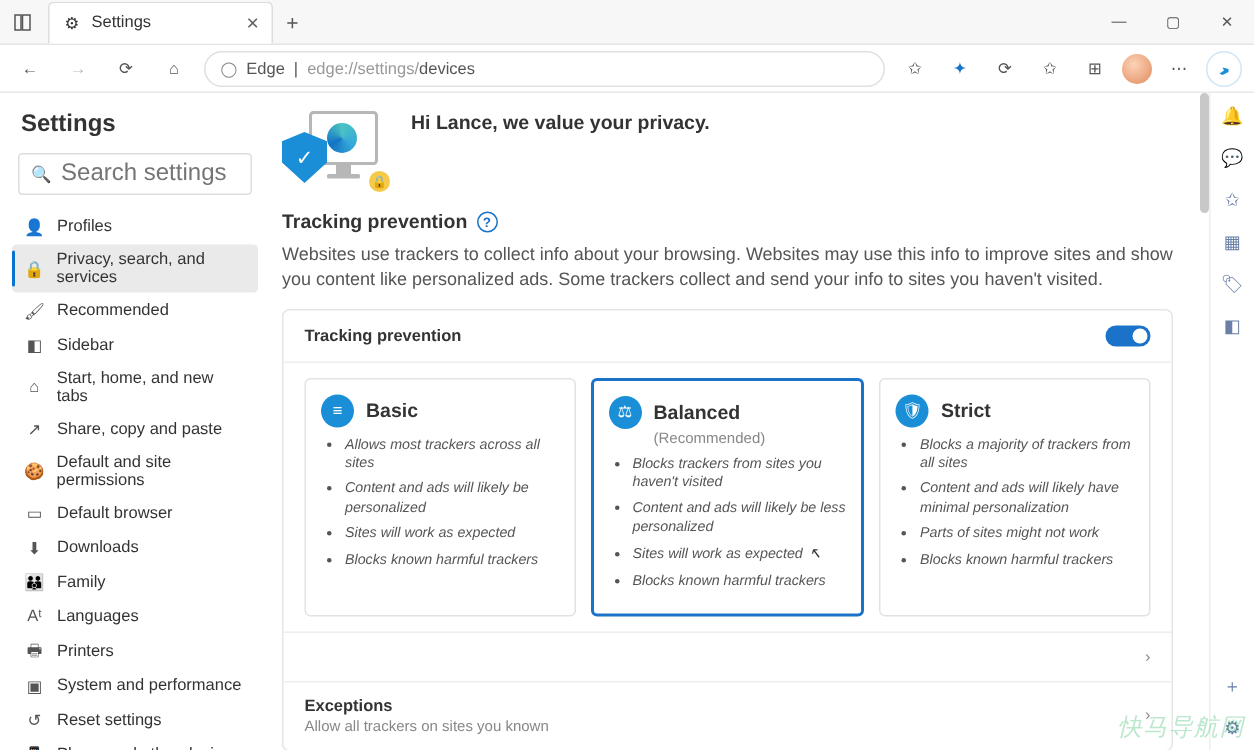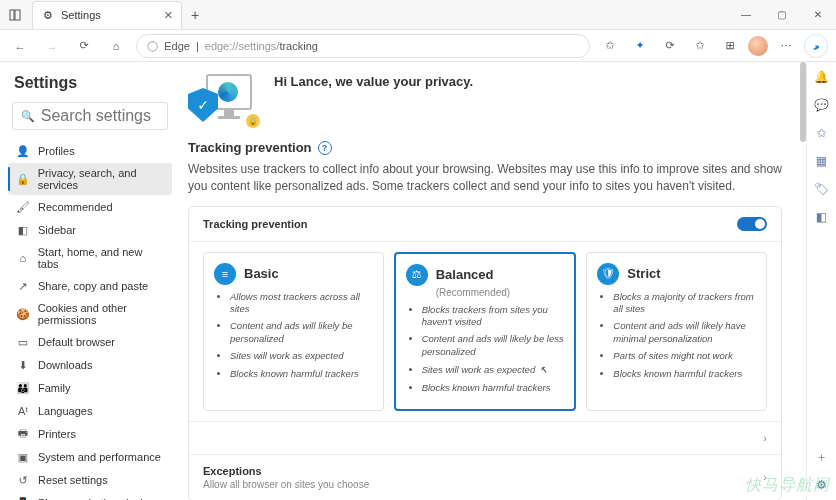--- a/index.html
+++ b/index.html
@@ -109,21 +109,21 @@
 
 <div class="toolbar">
   <div class="navbtn">←</div>
   <div class="navbtn" style="opacity:.4">→</div>
   <div class="navbtn">⟳</div>
   <div class="navbtn">⌂</div>
   <div class="addrbar">
     <span class="aicn">◯</span>
     <span class="atxt">Edge</span>
     <span class="atxt muted">|</span>
-    <span class="atxt"><span class="muted">edge://settings/</span><span>tracking</span></span>
+    <span class="atxt"><span class="muted">edge://settings/</span><span>devices</span></span>
   </div>
   <div class="right-icons">
     <div class="ricon">✩</div>
     <div class="ricon" style="color:#1a73c8">✦</div>
     <div class="ricon">⟳</div>
     <div class="ricon">✩</div>
     <div class="ricon">⊞</div>
     <div class="avatar"></div>
     <div class="ricon">⋯</div>
     <div class="bing">
@@ -162,21 +162,21 @@
         <li class="navitem">
           <span class="nicon">⌂</span>
           <span>Start, home, and new tabs</span>
         </li>
         <li class="navitem">
           <span class="nicon">↗</span>
           <span>Share, copy and paste</span>
         </li>
         <li class="navitem">
           <span class="nicon">🍪</span>
-          <span>Cookies and other permissions</span>
+          <span>Default and site permissions</span>
         </li>
         <li class="navitem">
           <span class="nicon">▭</span>
           <span>Default browser</span>
         </li>
         <li class="navitem">
           <span class="nicon">⬇</span>
           <span>Downloads</span>
         </li>
         <li class="navitem">
@@ -272,21 +272,21 @@
           </div>
         </div>
       <div class="prow flex">
         <div>
         </div>
         <span class="chev">›</span>
       </div>
       <div class="prow flex">
         <div>
           <div class="ptitle">Exceptions</div>
-          <div class="psub">Allow all browser on sites you choose</div>
+          <div class="psub">Allow all trackers on sites you known</div>
         </div>
         <span class="chev">›</span>
       </div>
 
     </div>
 
   </div>
 
   <div class="rightbar">
     <div class="ricn">🔔</div>

